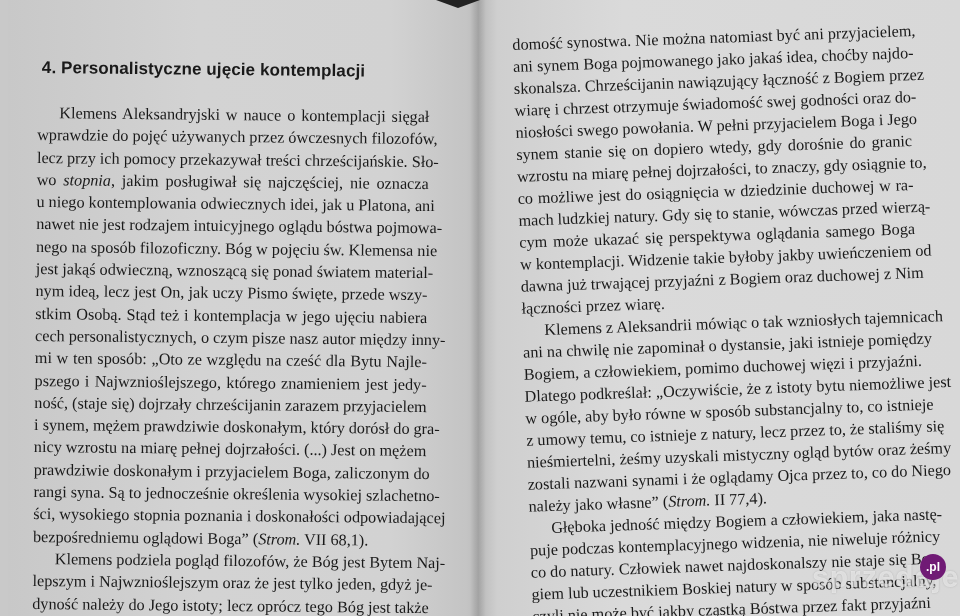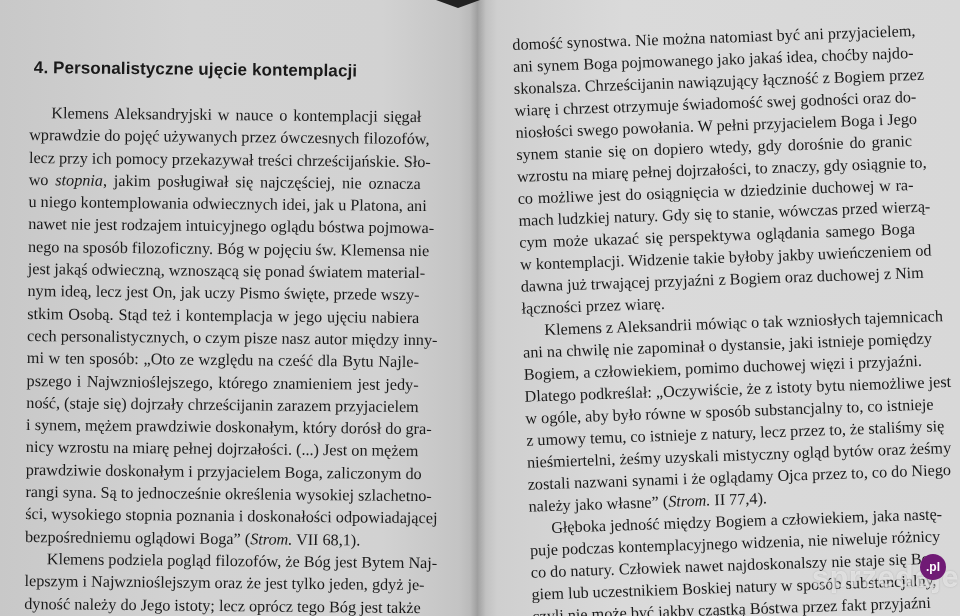--- a/index.html
+++ b/index.html
@@ -18,21 +18,21 @@
       background: #c9c9c9;
     }
     .page {
       position: absolute;
       top: 0;
       height: 616px;
       font-family: "Liberation Serif", "DejaVu Serif", serif;
       color: #1a1a1a;
     }
     .page-left {
-      left: 0;
+      left: 8px;
       width: 478px;
       background: linear-gradient(90deg, #c8c8c8 0%, #d3d3d3 40%, #d2d2d2 80%, #c4c4c4 96%, #b3b3b3 100%);
     }
     .page-right {
       left: 478px;
       width: 482px;
       background: linear-gradient(90deg, #b8b8b8 0%, #cfcfcf 4%, #dadada 30%, #d8d8d8 100%);
     }
     .gutter-shadow {
       position: absolute;

